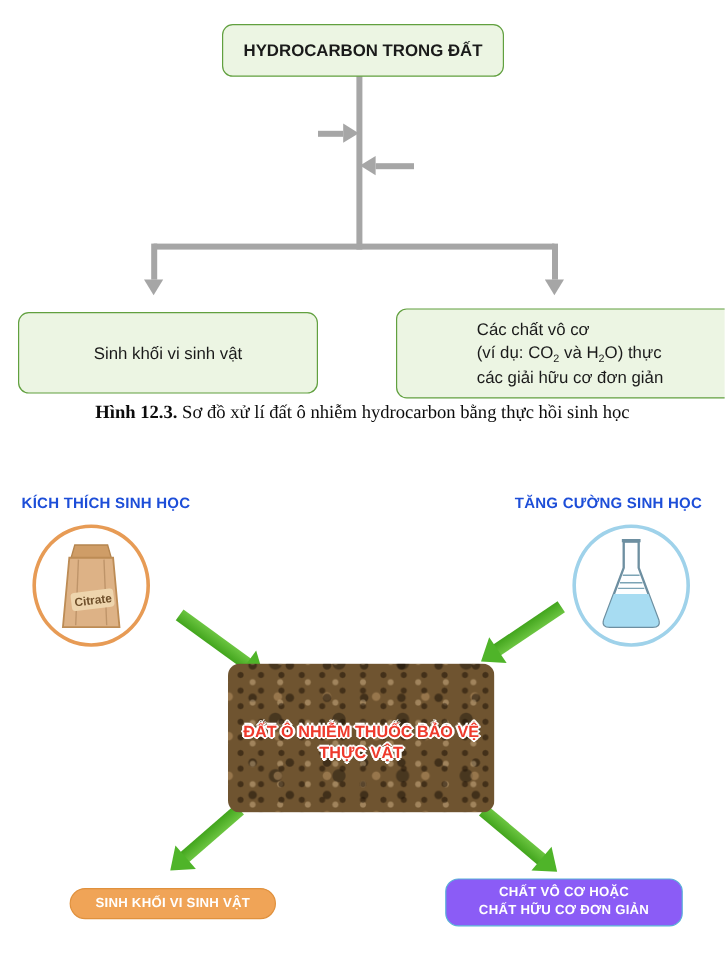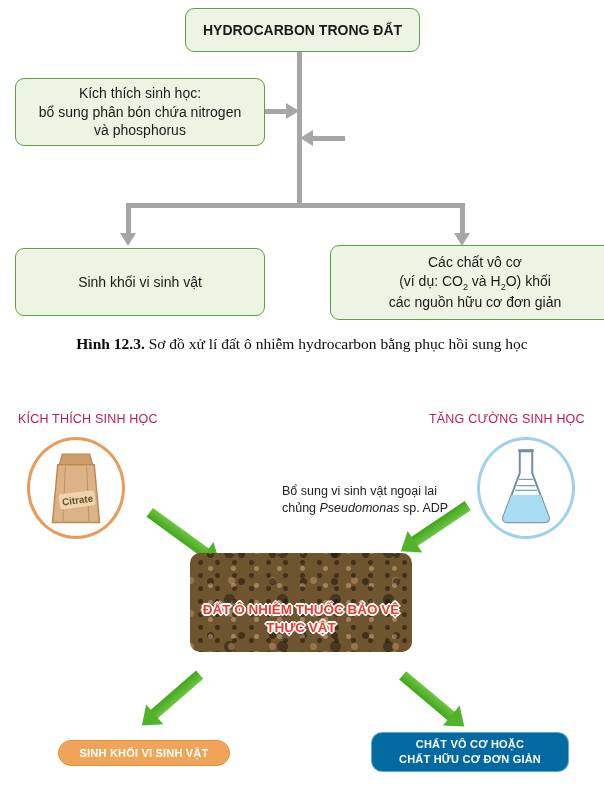--- a/index.html
+++ b/index.html
@@ -2,65 +2,65 @@
 <html><head>
 <meta charset="utf-8">
 <style>
   html,body{margin:0;padding:0;background:#fff;}
   .page{position:relative;width:604px;height:794px;background:#fff;overflow:hidden;
         font-family:"Liberation Sans",sans-serif;color:#1a1a1a;}
 
   
   .fbox{position:absolute;box-sizing:border-box;background:#ecf5e3;border:1.5px solid #61a03f;
         border-radius:9px;display:flex;align-items:center;justify-content:center;
-        text-align:center;font-size:14px;line-height:1.34;white-space:pre-line;padding:21px 8px;}
+        font-size:14px;line-height:1.34;white-space:pre-line;padding:21px 8px;margin-top:12px;}
   .fbox.bold{font-weight:bold;}
   sub{font-size:9px;}
   .gline{position:absolute;background:#a6a6a6;}
   .gtri{position:absolute;width:0;height:0;}
 
   .caption{position:absolute;left:0;width:604px;text-align:center;
            font-family:"Liberation Serif",serif;font-size:15.5px;color:#0c0c0c;}
   .cap-b{font-weight:bold;font-family:Liberation Serif, serif;}
 
   
-  .f4header{position:absolute;font-weight:normal;font-size:12.5px;color:#be185d;letter-spacing:.2px;}
+  .f4header{position:absolute;font-weight:bold;font-size:12.5px;color:#1d4ed8;letter-spacing:.2px;}
   .note{position:absolute;font-size:12.5px;line-height:1.35;color:#222;white-space:pre-line;}
 
   .icon-circle{position:absolute;width:98px;height:102px;border:3px solid;border-radius:50%;
                background:#fff;display:flex;align-items:center;justify-content:center;box-sizing:border-box;}
 
   .garrow{position:absolute;transform-origin:0 0;}
   .garrow .shaft{position:absolute;left:0;top:-5.5px;height:11px;display:block;
                  background:linear-gradient(#6cc541,#42a51d);}
   .garrow .head{position:absolute;top:-13px;width:0;height:0;display:block;
                 border-top:13px solid transparent;border-bottom:13px solid transparent;
                 border-left:17px solid #4fb429;}
 
-  .soil{position:absolute;left:190px;top:553px;width:222px;height:99px;border-radius:10px;overflow:hidden;
+  .soil{position:absolute;left:190px;top:553px;width:222px;height:124px;border-radius:10px;overflow:hidden;
         background-color:#6f5430;
         background-image:
           radial-gradient(circle, rgba(30,18,6,.55) 0 2px, rgba(0,0,0,0) 3px),
           radial-gradient(circle, rgba(235,205,160,.4) 0 2px, rgba(0,0,0,0) 3px),
           radial-gradient(circle, rgba(20,12,4,.5) 0 3px, rgba(0,0,0,0) 4px),
           radial-gradient(circle, rgba(200,160,110,.45) 0 3px, rgba(0,0,0,0) 4px),
           radial-gradient(circle, rgba(0,0,0,.35) 0 5px, rgba(0,0,0,0) 6px);
         background-size:17px 13px,23px 17px,31px 27px,41px 33px,53px 47px;
         background-position:2px 3px,9px 7px,5px 15px,21px 11px,13px 23px;}
   .soil-label{position:absolute;left:6px;right:6px;top:48px;text-align:center;white-space:pre-line;
         font-weight:bold;font-size:13.5px;line-height:1.3;color:#ee3a2c;
         text-shadow:-1px -1px 0 #fff,1px -1px 0 #fff,-1px 1px 0 #fff,1px 1px 0 #fff,
                     -2px 0 0 #fff,2px 0 0 #fff,0 -2px 0 #fff,0 2px 0 #fff;}
 
   .pill{position:absolute;color:#fff;font-weight:bold;font-size:11px;text-align:center;
         white-space:pre-line;display:flex;align-items:center;justify-content:center;
         line-height:1.35;box-sizing:border-box;letter-spacing:.2px;}
   .pill-orange{left:58px;top:740px;width:172px;height:26px;background:#f0a457;
                border:1px solid #e0913d;border-radius:14px;}
-  .pill-blue{left:371px;top:732px;width:198px;height:40px;background:#0369a1;
+  .pill-blue{left:371px;top:732px;width:198px;height:40px;background:#8b5cf6;
              border:1px solid #58b0d8;border-radius:11px;}
 </style>
 </head>
 <body>
 
 <div class="page">
 
   <div class="gline" style="left:297px;top:48px;width:5px;height:160px;"></div>
   <div class="gline" style="left:128px;top:203px;width:334px;height:5px;"></div>
   <div class="gline" style="left:265px;top:109px;width:21px;height:5px;"></div>
@@ -68,38 +68,33 @@
   <div class="gline" style="left:313px;top:136px;width:32px;height:5px;"></div>
   <div class="gtri" style="left:300px;top:130px;border-right:13px solid #a6a6a6;border-top:8px solid transparent;border-bottom:8px solid transparent;"></div>
   <div class="gline" style="left:126px;top:203px;width:5px;height:30px;"></div>
   <div class="gtri" style="left:120px;top:233px;border-top:13px solid #a6a6a6;border-left:8px solid transparent;border-right:8px solid transparent;"></div>
   <div class="gline" style="left:460px;top:203px;width:5px;height:30px;"></div>
   <div class="gtri" style="left:454px;top:233px;border-top:13px solid #a6a6a6;border-left:8px solid transparent;border-right:8px solid transparent;"></div>
 
   <div class="fbox bold" style="left:185px;top:8px;width:235px;height:40px;">
     <span>HYDROCARBON TRONG ĐẤT</span>
   </div>
-  <div class="fbox" style="left:15px;top:78px;width:250px;height:68px;">
-    <span>Kích thích sinh học:
-bổ sung phân bón chứa nitrogen
-và phosphorus</span>
-  </div>
   <div class="fbox" style="left:15px;top:248px;width:250px;height:68px;">
     <span>Sinh khối vi sinh vật</span>
   </div>
   <div class="fbox" style="left:330px;top:245px;width:290px;height:75px;white-space:normal;">
     <div>
       <span>Các chất vô cơ</span><br>
-      <span>(ví dụ: CO</span><sub>2</sub><span> và H</span><sub>2</sub><span>O) khối</span><br>
-      <span>các nguồn hữu cơ đơn giản</span>
+      <span>(ví dụ: CO</span><sub>2</sub><span> và H</span><sub>2</sub><span>O) thực</span><br>
+      <span>các giải hữu cơ đơn giản</span>
     </div>
   </div>
 
   <div class="caption" style="top:335px;">
-    <span class="cap-b">Hình 12.3.</span><span> Sơ đồ xử lí đất ô nhiễm hydrocarbon bằng phục hồi sung học</span>
+    <span class="cap-b">Hình 12.3.</span><span> Sơ đồ xử lí đất ô nhiễm hydrocarbon bằng thực hồi sinh học</span>
   </div>
 
   <div class="f4header" style="left:18px;top:412px;">KÍCH THÍCH SINH HỌC</div>
   <div class="f4header" style="left:429px;top:412px;">TĂNG CƯỜNG SINH HỌC</div>
 
   <div class="icon-circle" style="left:27px;top:437px;border-color:#e79b55;">
     <svg width="76" height="82" viewBox="0 0 100 105">
       <polygon points="28,22 72,22 68,8 32,8" fill="#cf9d67" stroke="#b5854f" stroke-width="1.5"></polygon>
       <path d="M26 22 L74 22 L81 98 L19 98 Z" fill="#ddb286" stroke="#bd8c55" stroke-width="2"></path>
       <path d="M36 24 L33 96 M64 24 L67 96" stroke="rgba(120,80,40,.3)" stroke-width="1.5" fill="none"></path>
@@ -110,24 +105,20 @@
 
   <div class="icon-circle" style="left:477px;top:437px;border-color:#9fd2ea;">
     <svg width="78" height="86" viewBox="0 0 100 110">
       <path d="M42 8 H58 V36 L79 92 Q81 99 73 99 H27 Q19 99 21 92 L42 36 Z" fill="#fdfeff" stroke="#6d8fa1" stroke-width="2.5"></path>
       <path d="M31.5 64 H68.5 L79 92 Q81 99 73 99 H27 Q19 99 21 92 Z" fill="#a7dcf2"></path>
       <path d="M40 7 H60" stroke="#6d8fa1" stroke-width="3.5"></path>
       <path d="M41 44 H59 M38 52 H62 M36 58 H64" stroke="#7ba3b5" stroke-width="1.5"></path>
     </svg>
   </div>
 
-  <div class="note" style="left:282px;top:466px;width:182px;">
-    <span>Bổ sung vi sinh vật ngoại lai
-chủng </span><i>Pseudomonas</i><span> sp. ADP</span>
-  </div>
 
   <div class="garrow" style="left:150px;top:512px;transform:rotate(36deg);">
     <span class="shaft" style="width:70px;"></span>
       <span class="head" style="left:69px;"></span>
   </div>
   <div class="garrow" style="left:468px;top:506px;transform:rotate(146deg);">
     <span class="shaft" style="width:65px;"></span>
       <span class="head" style="left:64px;"></span>
   </div>
   <div class="garrow" style="left:200px;top:675px;transform:rotate(139deg);">

